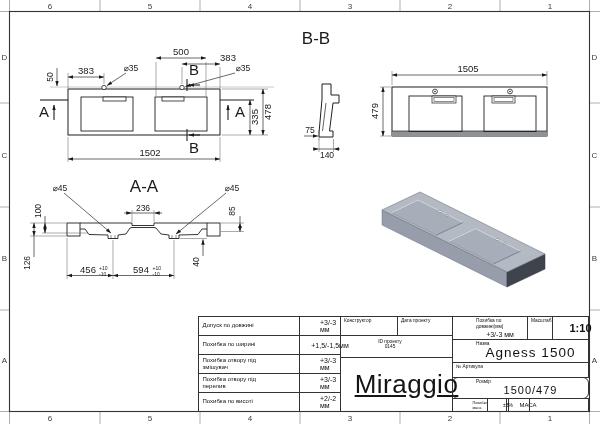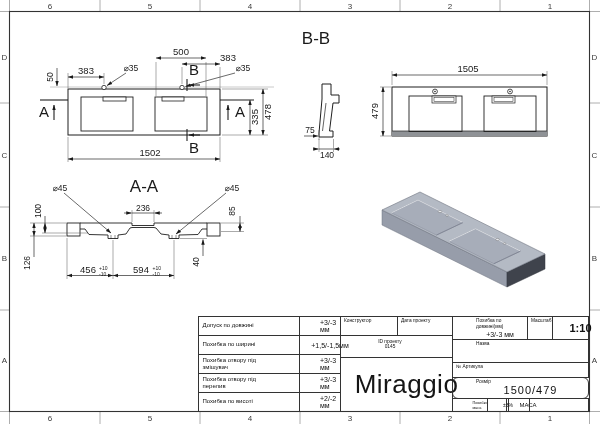--- a/index.html
+++ b/index.html
@@ -14,21 +14,21 @@
   .cut{font-size:15px;}
   .vtitle{font-size:17px;font-weight:500;}
   
   .tb{position:absolute;border:1px solid #333;box-sizing:border-box;color:#111;padding-left:20px;}
   .tol-label{font-size:6px;line-height:1.25;display:flex;align-items:center;padding-left:4px;}
   .tol-label span{display:inline-block;max-width:72px;}
   .tol-value{font-size:7px;display:flex;align-items:center;justify-content:center;}
   .mini{font-size:4.8px;line-height:1.2;padding:1px 0 0 3px;}
   .mini2{font-size:4.8px;text-align:center;}
   .big-name{font-size:13.5px;letter-spacing:1px;text-align:center;}
-  .logo{font-size:26px;letter-spacing:.5px;color:#151515;display:flex;align-items:center;justify-content:center;}
+  .logo{font-size:26px;letter-spacing:.5px;color:#151515;display:flex;align-items:center;justify-content:center;text-decoration:underline;}
   .scale-val{font-size:11px;font-weight:bold;display:flex;align-items:center;justify-content:center;}
   .size-val{font-size:11px;letter-spacing:1px;text-align:center;}
   .tiny-c{display:flex;align-items:center;justify-content:center;}
 </style>
 </head>
 <body>
 
 <div id="sheet">
 <svg id="draw" width="600" height="424" viewBox="0 0 600 424">
   <defs>
@@ -303,20 +303,21 @@
 
   <div class="tb" style="left:452px;top:316px;width:76px;height:24px;">
     <div class="mini">Похибка по довжині(мм)</div>
     <div style="font-size:7px;text-align:center;margin-top:1px;">+3/-3 мм</div>
   </div>
   <div class="tb mini" style="left:527px;top:316px;width:26px;height:24px;">Масштаб</div>
   <div class="tb scale-val" style="left:552px;top:316px;width:37px;height:24px;">1:10</div>
 
   <div class="tb" style="left:452px;top:339px;width:137px;height:24px;">
     <div class="mini">Назва</div>
+    <div class="big-name" style="margin-top:-2px;">Agness 1500</div>
   </div>
   <div class="tb mini" style="left:452px;top:362px;width:137px;height:16px;">№ Артикула</div>
   <div class="tb" style="left:452px;top:377px;width:137px;height:22px;border-radius:6px;">
     <div class="mini">Розмір</div>
     <div class="size-val" style="margin-top:-1px;">1500/479</div>
   </div>
   <div class="tb tiny-c" style="left:452px;top:398px;width:36px;height:13.5px;font-size:3.9px;">Похибка маса</div>
   <div class="tb tiny-c" style="left:487px;top:398px;width:20px;height:13.5px;font-size:5px;">±3%</div>
   <div class="tb tiny-c" style="left:506px;top:398px;width:24px;height:13.5px;font-size:6px;font-weight:500;">МАСА</div>
   <div class="tb" style="left:529px;top:398px;width:60px;height:13.5px;"></div>

